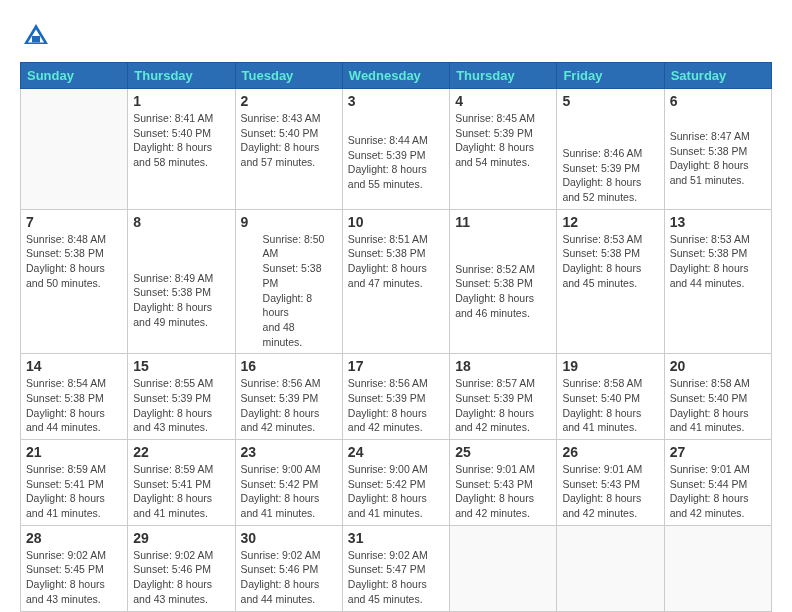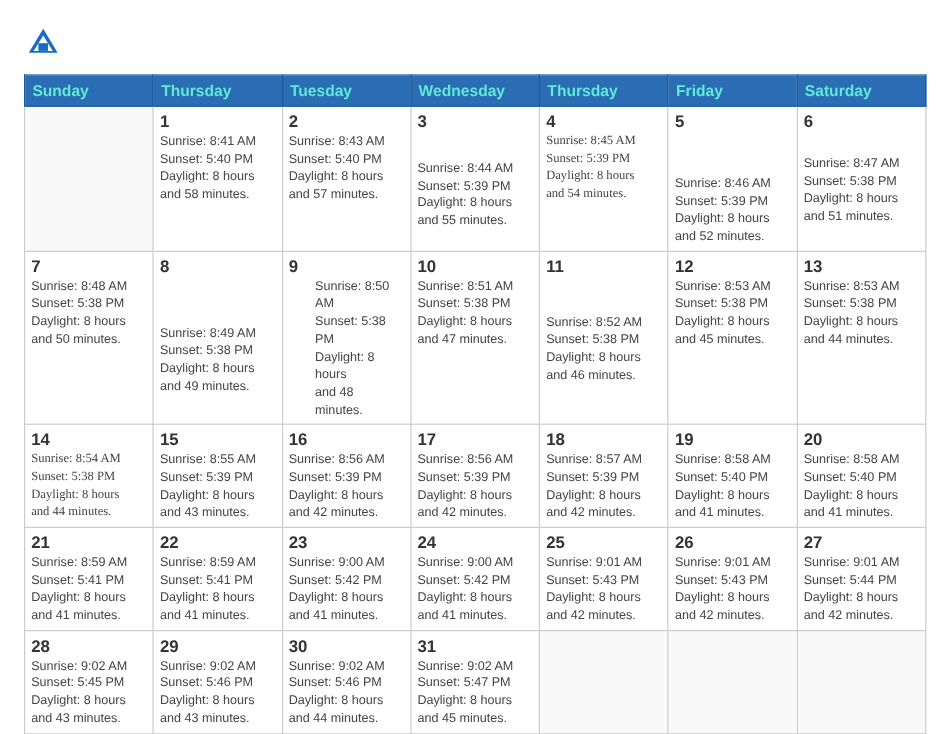--- a/index.html
+++ b/index.html
@@ -134,21 +134,21 @@
         </td>
         <td>
           <div class="day-number">3</div>
           <div class="day-info" style="white-space: pre-line; margin-top: 24px;">Sunrise: 8:44 AM
 Sunset: 5:39 PM
 Daylight: 8 hours
 and 55 minutes.</div>
         </td>
         <td>
           <div class="day-number">4</div>
-          <div class="day-info" style="white-space: pre-line; font-family: Liberation Serif, serif;">Sunrise: 8:45 AM
+          <div class="day-info" style="white-space: pre-line;">Sunrise: 8:45 AM
 Sunset: 5:39 PM
 Daylight: 8 hours
 and 54 minutes.</div>
         </td>
         <td>
           <div class="day-number">5</div>
           <div class="day-info" style="white-space: pre-line; margin-top: 37px;">Sunrise: 8:46 AM
 Sunset: 5:39 PM
 Daylight: 8 hours
 and 52 minutes.</div>
@@ -208,21 +208,21 @@
           <div class="day-number">13</div>
           <div class="day-info" style="white-space: pre-line;">Sunrise: 8:53 AM
 Sunset: 5:38 PM
 Daylight: 8 hours
 and 44 minutes.</div>
         </td>
       </tr>
       <tr>
         <td>
           <div class="day-number">14</div>
-          <div class="day-info" style="white-space: pre-line; font-family: Liberation Serif, serif;">Sunrise: 8:54 AM
+          <div class="day-info" style="white-space: pre-line;">Sunrise: 8:54 AM
 Sunset: 5:38 PM
 Daylight: 8 hours
 and 44 minutes.</div>
         </td>
         <td>
           <div class="day-number">15</div>
           <div class="day-info" style="white-space: pre-line;">Sunrise: 8:55 AM
 Sunset: 5:39 PM
 Daylight: 8 hours
 and 43 minutes.</div>

